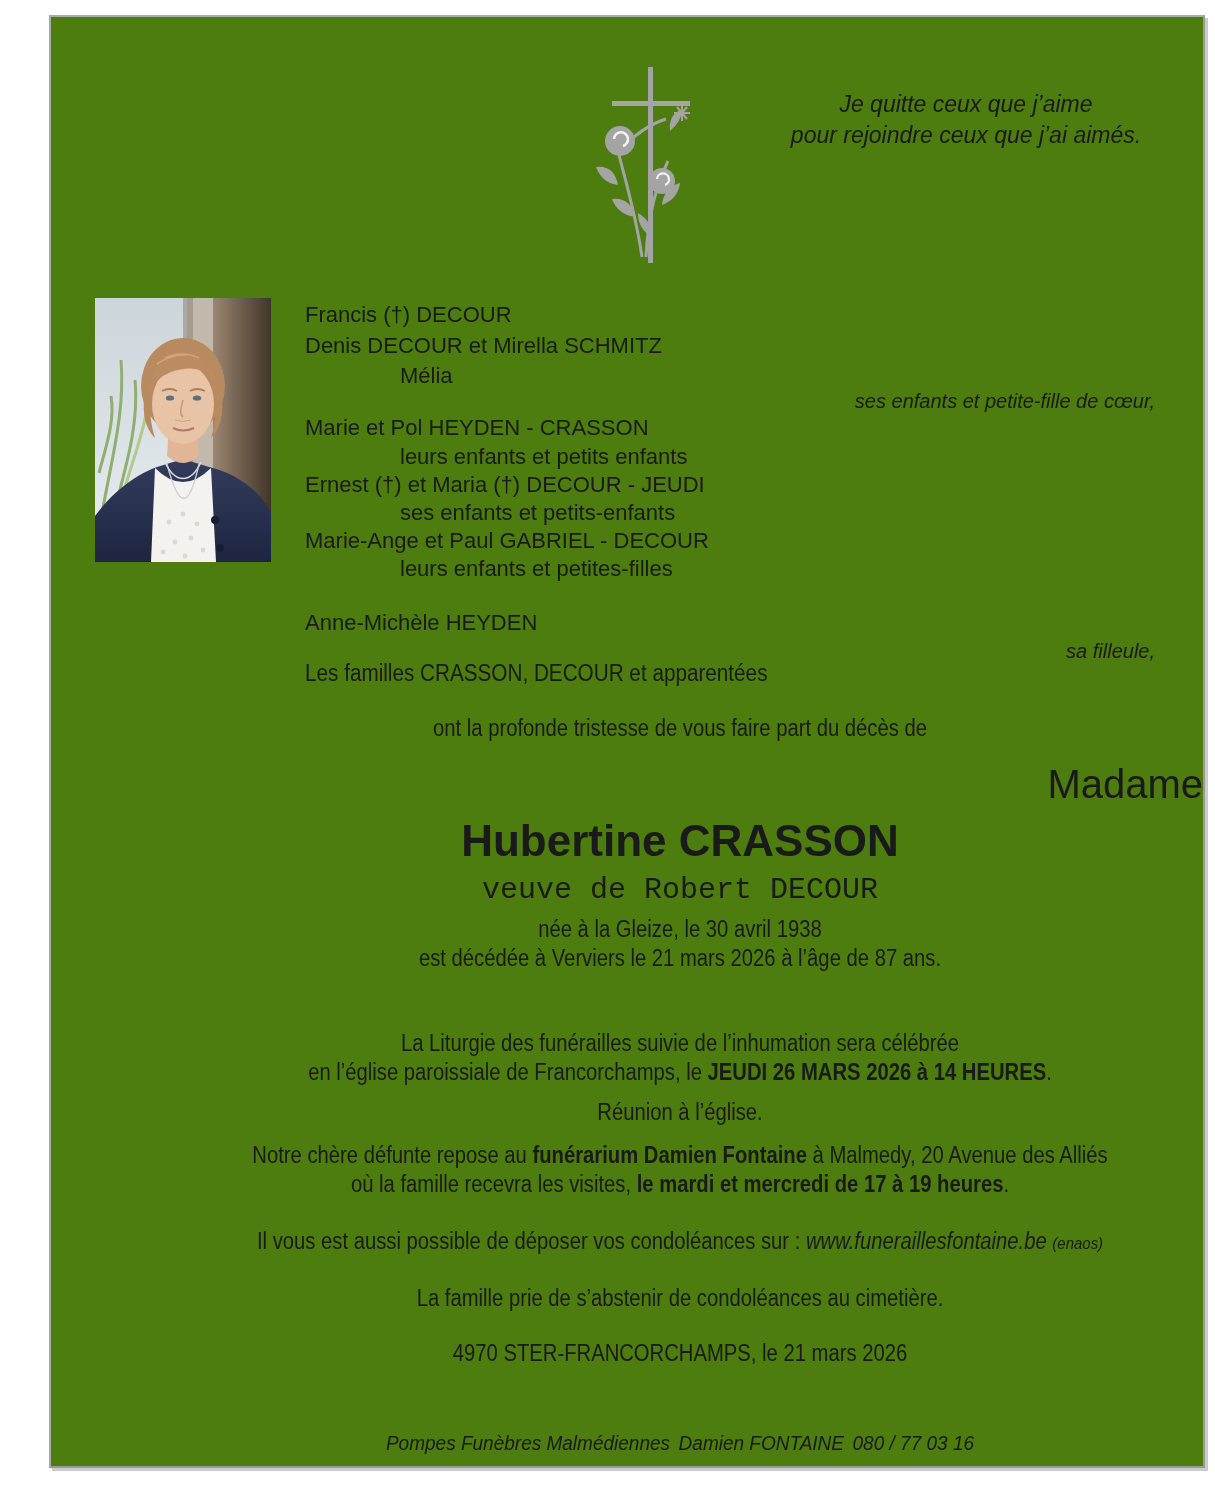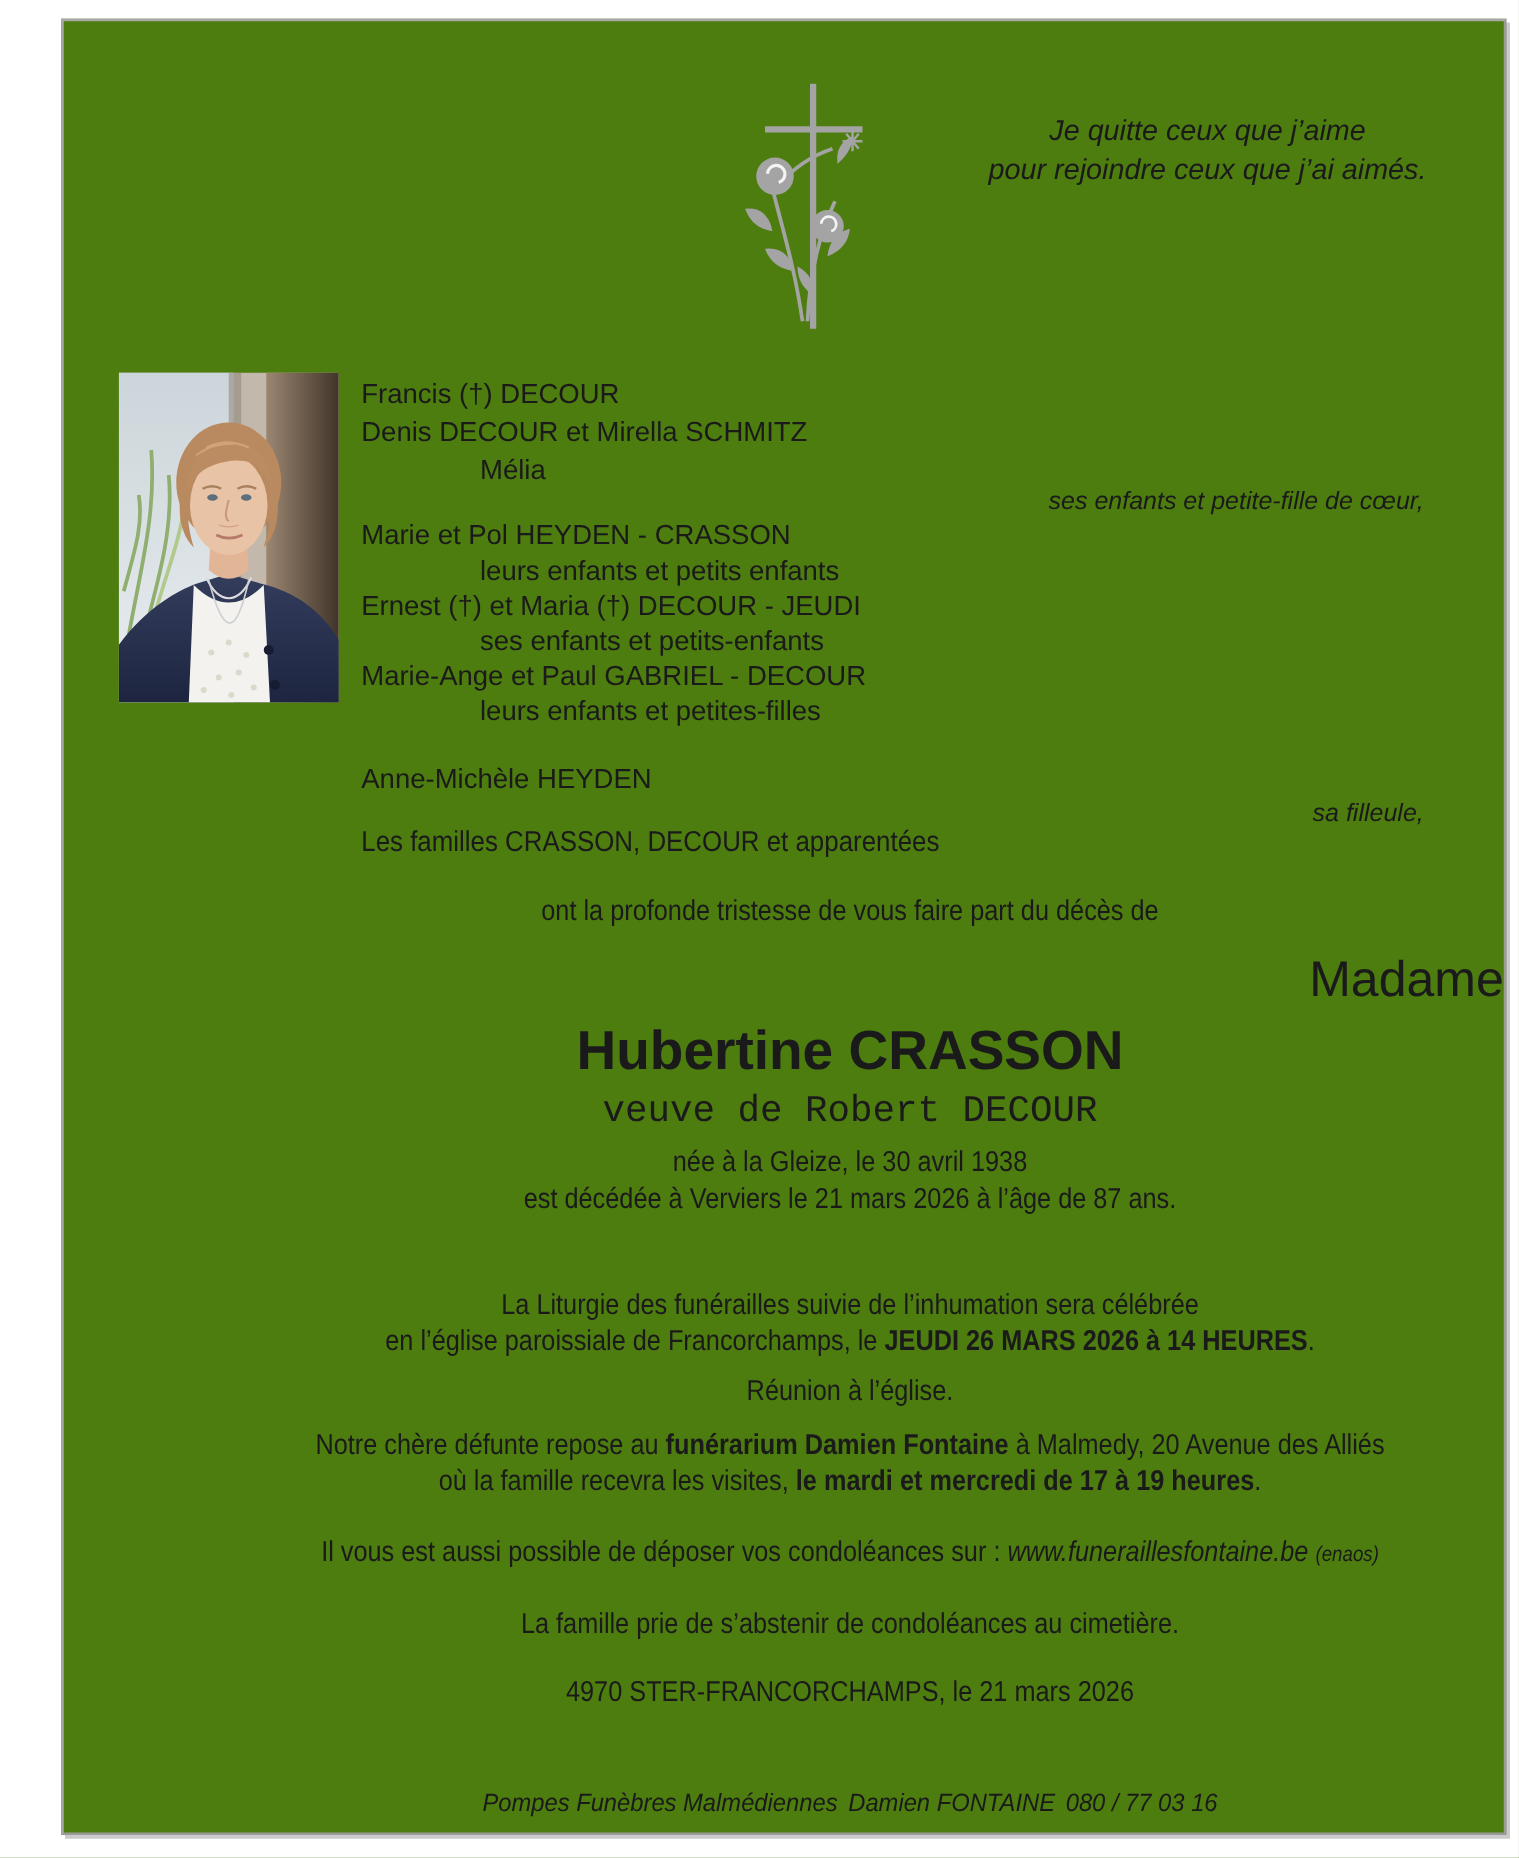--- a/index.html
+++ b/index.html
@@ -22,21 +22,21 @@
   .abs{position:absolute;}
   
   .emblem{left:531px;top:48px;width:120px;height:205px;}
   .quote{
     left:660px;top:72px;width:510px;
     text-align:center;font-style:italic;font-size:23px;line-height:31px;
   }
   
   .photo{left:44px;top:281px;width:176px;height:264px;}
   
-  .family{left:238px;top:286px;width:850px;height:400px;}
+  .family{left:254px;top:286px;width:850px;height:400px;}
   .fl{position:absolute;left:0;font-size:22px;line-height:24px;white-space:nowrap;}
   .fl.ind{left:95px;}
   .fl.ri{left:auto;right:0;font-style:italic;font-size:20px;}
   .fl.rp{left:auto;right:0;font-size:20px;letter-spacing:-.2px;}
   .fl.nl{font-size:23px;transform:scaleX(.9);transform-origin:left center;}
   
   .centercol{left:106px;top:0;width:1046px;height:1449px;}
   .cline{position:absolute;left:0;width:100%;text-align:center;white-space:nowrap;line-height:1.2;}
   .narrow{transform:scaleX(.88);transform-origin:50% 50%;}
   .s23{font-size:23px;}

